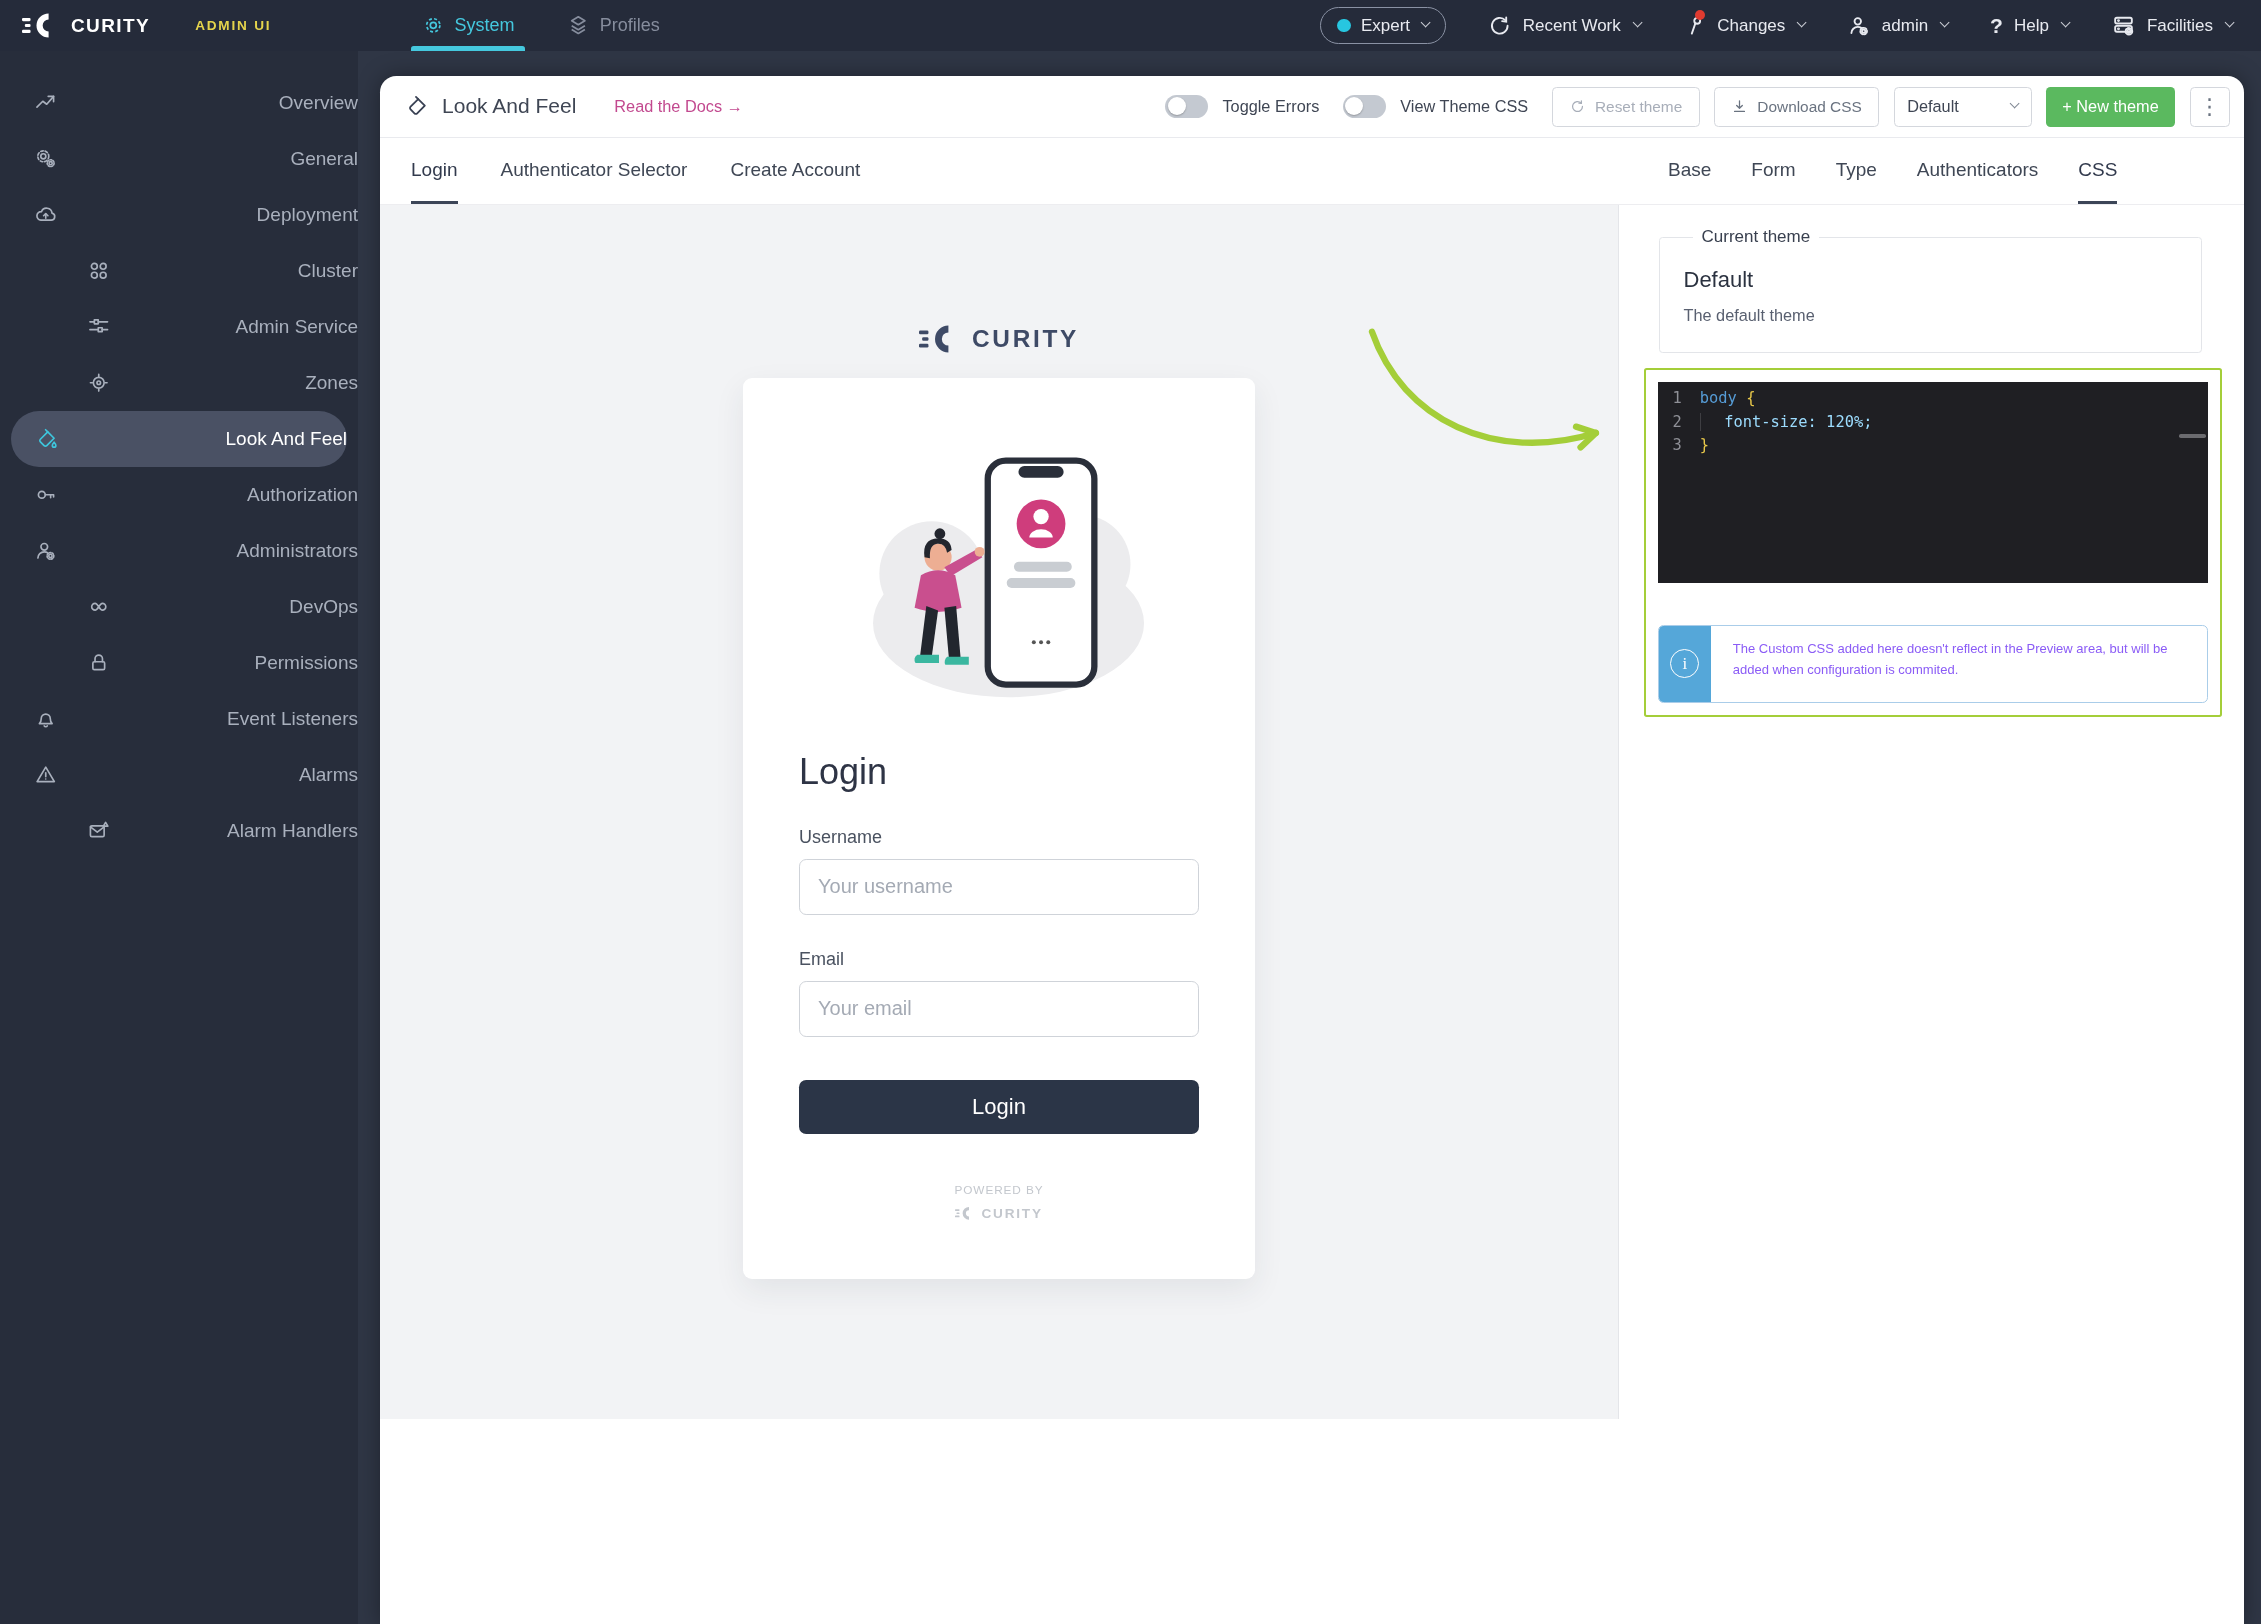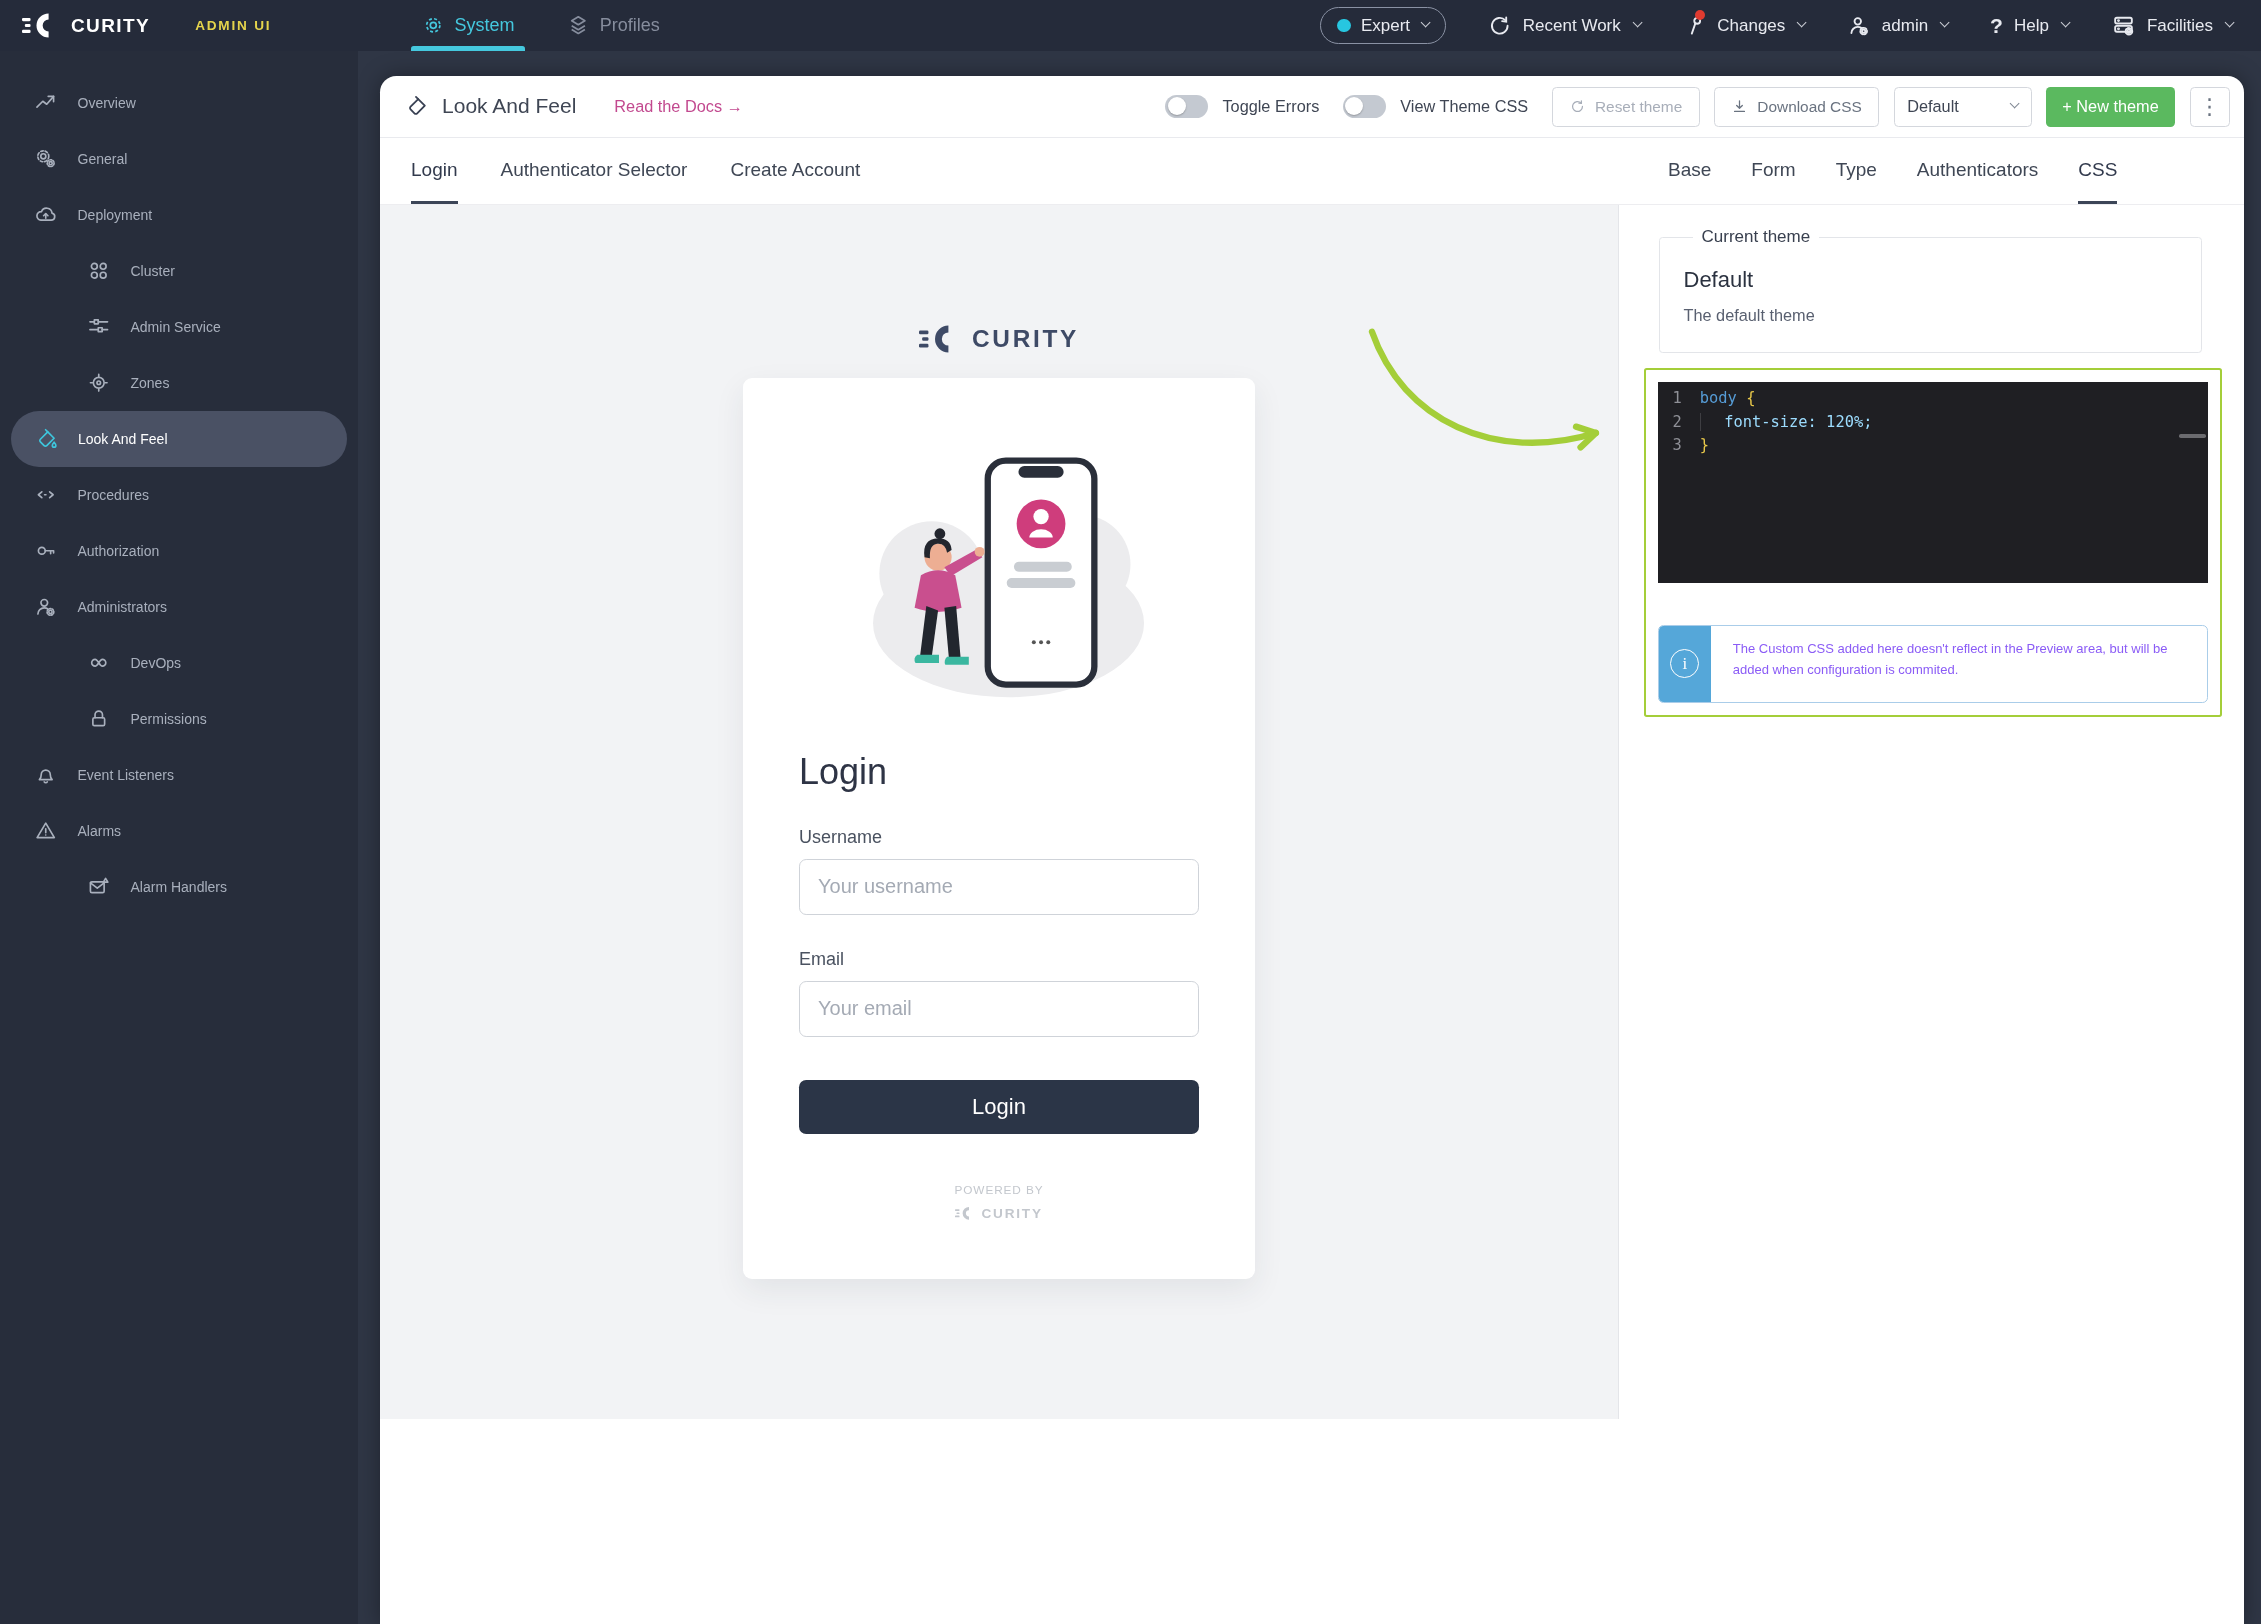--- a/index.html
+++ b/index.html
@@ -26,22 +26,22 @@
                padding:7.2px 16.3px; cursor:pointer; }
   .mode-dot { width:13.6px; height:13.6px; border-radius:50%; background:#27c6e0; }
   .tb-menu { display:flex; align-items:center; gap:11px; cursor:pointer; position:relative; }
   .chev { width:7.2px; height:7.2px; border-right:1.8px solid currentColor; border-bottom:1.8px solid currentColor;
           transform:rotate(45deg); display:inline-block; position:relative; top:-2.7px; margin-left:1.8px; opacity:.85; }
   .red-dot { position:absolute; top:-3.6px; left:12.7px; width:10px; height:10px; border-radius:50%; background:#e03b30; }
   .help-glyph { font-size:21px; font-weight:bold; }
 
   
   .sidebar { position:absolute; top:51px; left:0; width:358px; bottom:0; background:#272d3b; padding-top:23.5px; z-index:20; }
-  .sb-item { height:56px; display:flex; align-items:center; gap:20px; padding-left:34px;
-             color:#a9b0bd; font-size:14px; cursor:pointer; }
+  .sb-item { height:56px; display:flex; align-items:center; gap:8px; padding-left:34px;
+             color:#a9b0bd; font-size:19px; cursor:pointer;justify-content:space-between; }
   .sb-item.indent { padding-left:87px; }
   .sb-item svg { width:23.5px; height:23.5px; stroke:currentColor; fill:none; stroke-width:1.7;
                  stroke-linecap:round; stroke-linejoin:round; flex:none; }
   .sb-item.active { background:#4a5164; border-radius:29px; margin:0 11px; padding-left:23.5px; color:#fff; }
   .sb-item.active svg { stroke:#3ec6dd; }
 
   
   .frame { position:absolute; top:51px; left:358px; right:0; bottom:0; background:#2f3645; }
   .panel { position:absolute; top:25px; left:22px; right:18px; bottom:0; background:#fff;
            border-radius:16.3px 16.3px 0 0; overflow:hidden; box-shadow:0 0 22px rgba(0,0,0,.35); }
@@ -275,28 +275,20 @@
       </svg>
     <span>Zones</span>
   </div>
   <div class="sb-item active">
     <svg viewBox="0 0 24 24">
         <path d="M5.5 12.5l7.5-7.5 6.5 6.5-7.5 7.5a1.9 1.9 0 0 1-2.7 0l-3.8-3.8a1.9 1.9 0 0 1 0-2.7z"></path>
         <path d="M13 5l-2.2-2.2"></path>
         <path d="M19.5 15.5s1.8 2.1 1.8 3.3a1.8 1.8 0 0 1-3.6 0c0-1.2 1.8-3.3 1.8-3.3z"></path>
       </svg>
     <span>Look And Feel</span>
-  </div>
-  <div class="sb-item">
-    <svg viewBox="0 0 24 24">
-        <polyline points="8,9 4.5,12 8,15"></polyline>
-        <polyline points="16,9 19.5,12 16,15"></polyline>
-        <path d="M10.8 12h2.4" stroke-dasharray="1.4 1.6"></path>
-      </svg>
-    <span>Procedures</span>
   </div>
   <div class="sb-item">
     <svg viewBox="0 0 24 24">
         <circle cx="8" cy="12" r="3.5"></circle>
         <path d="M11.5 12H20M17 12v3M20 12v2.2"></path>
       </svg>
     <span>Authorization</span>
   </div>
   <div class="sb-item">
     <svg viewBox="0 0 24 24">

